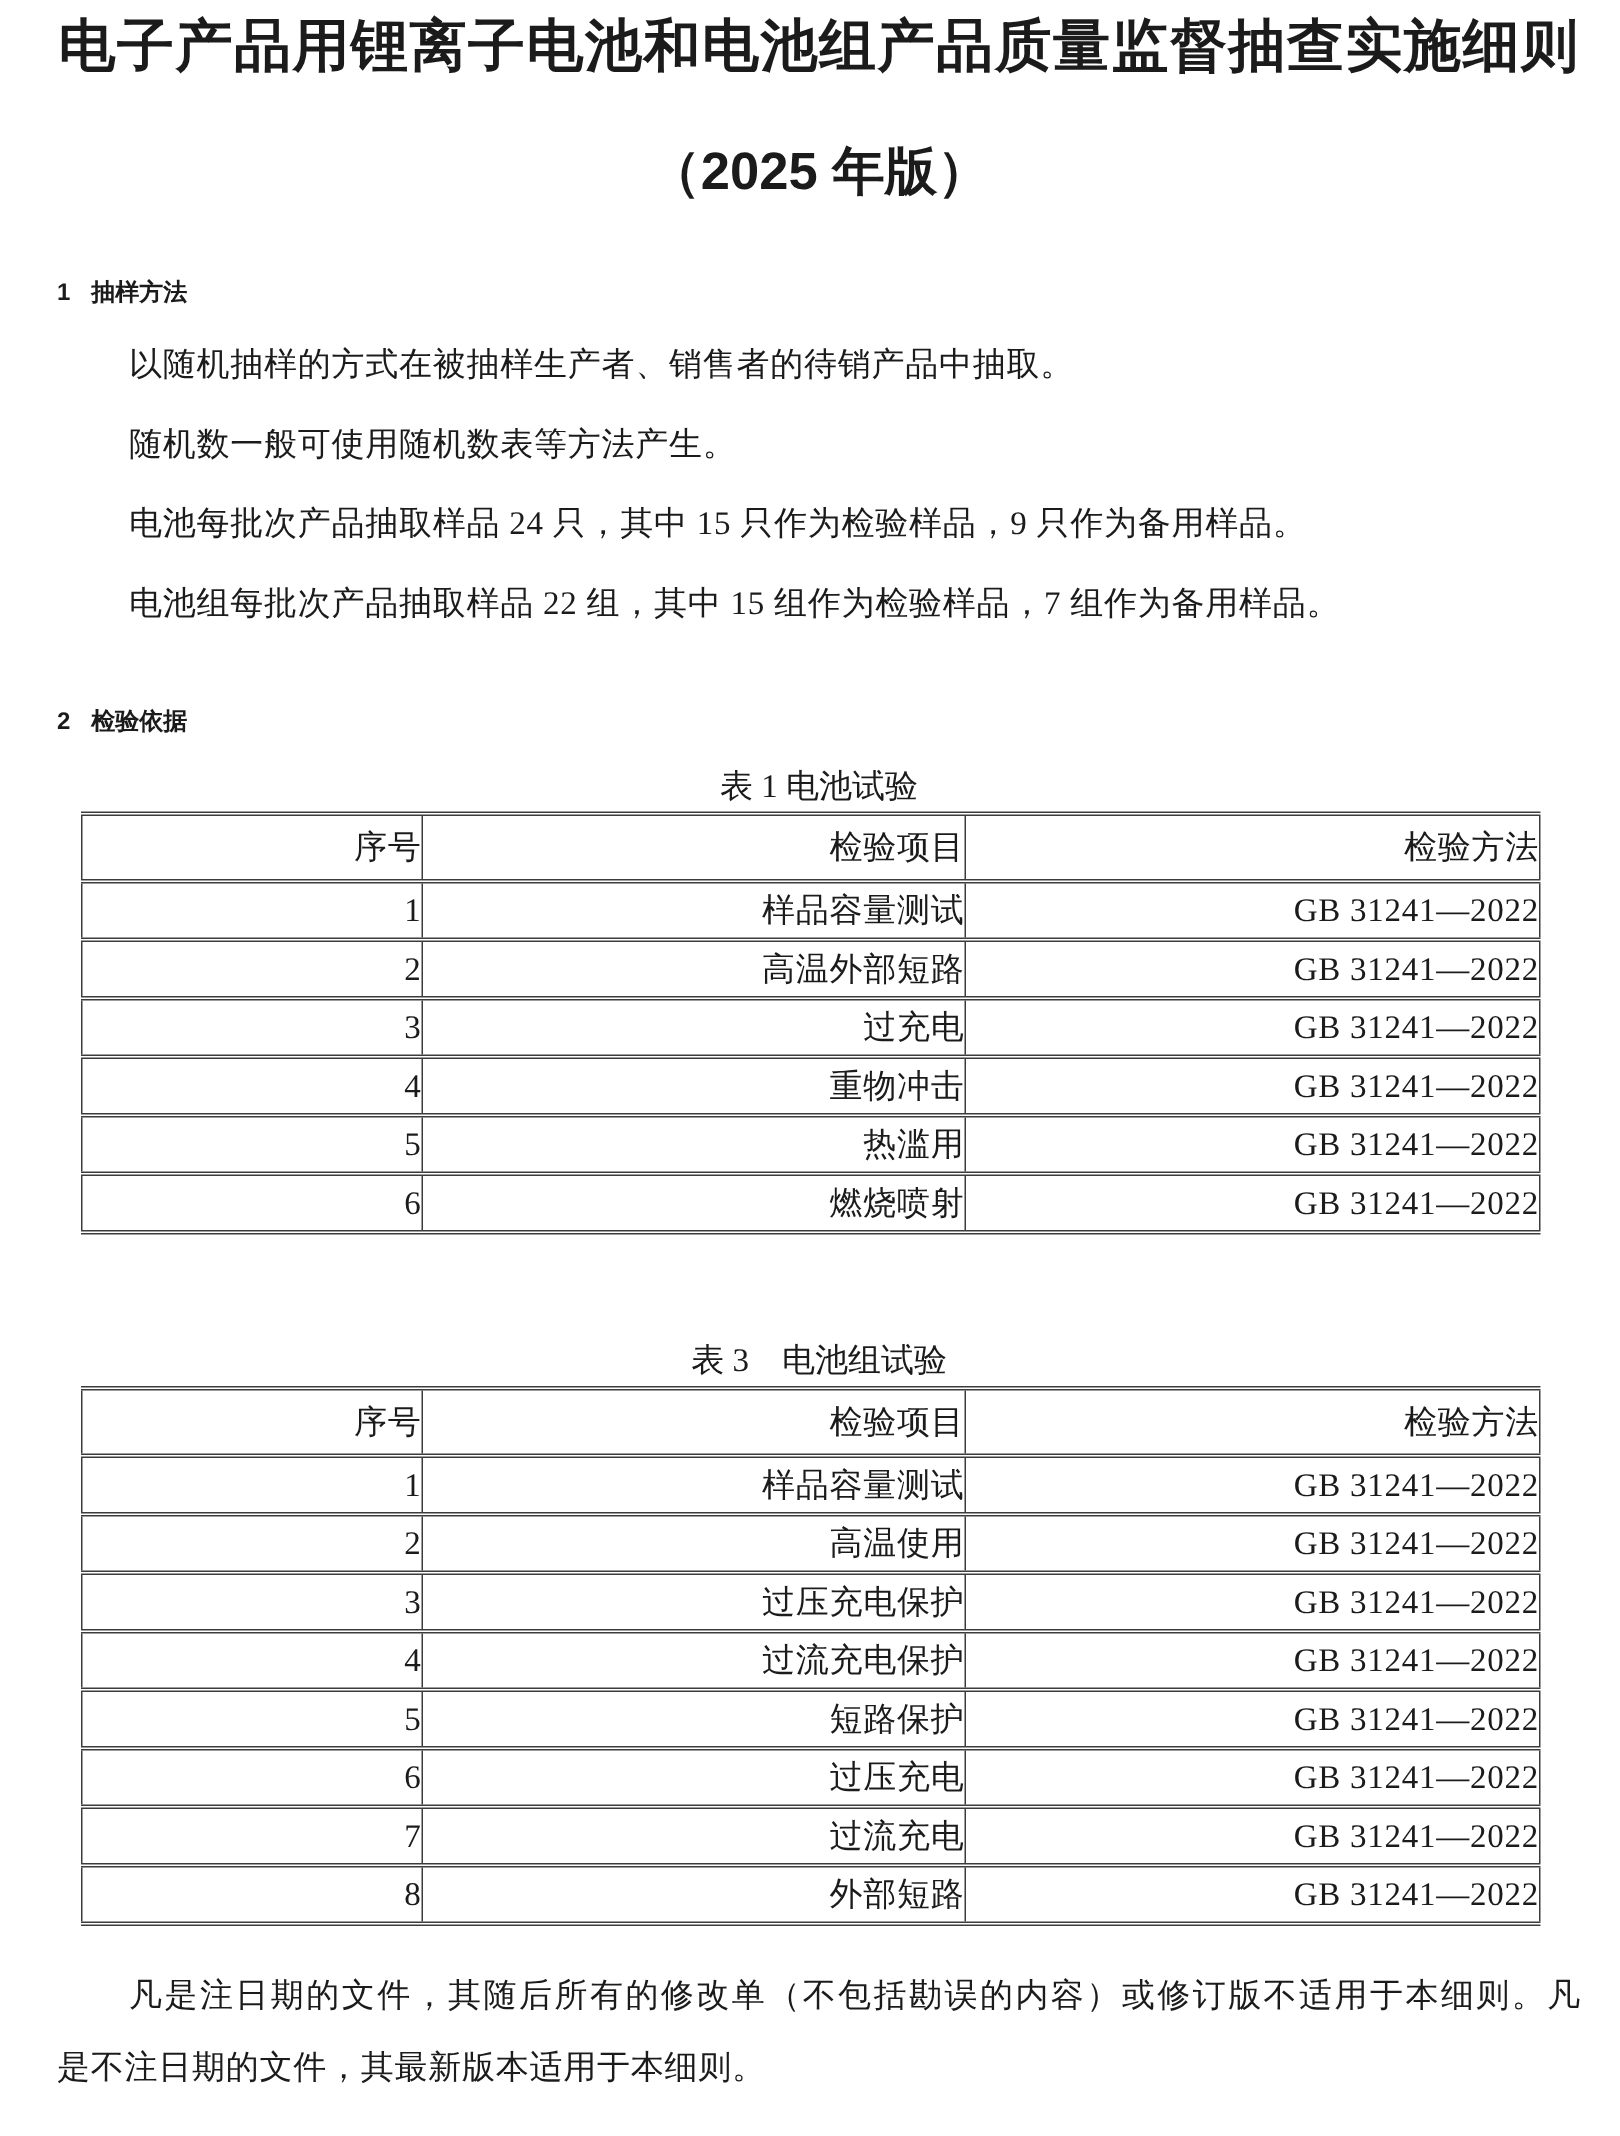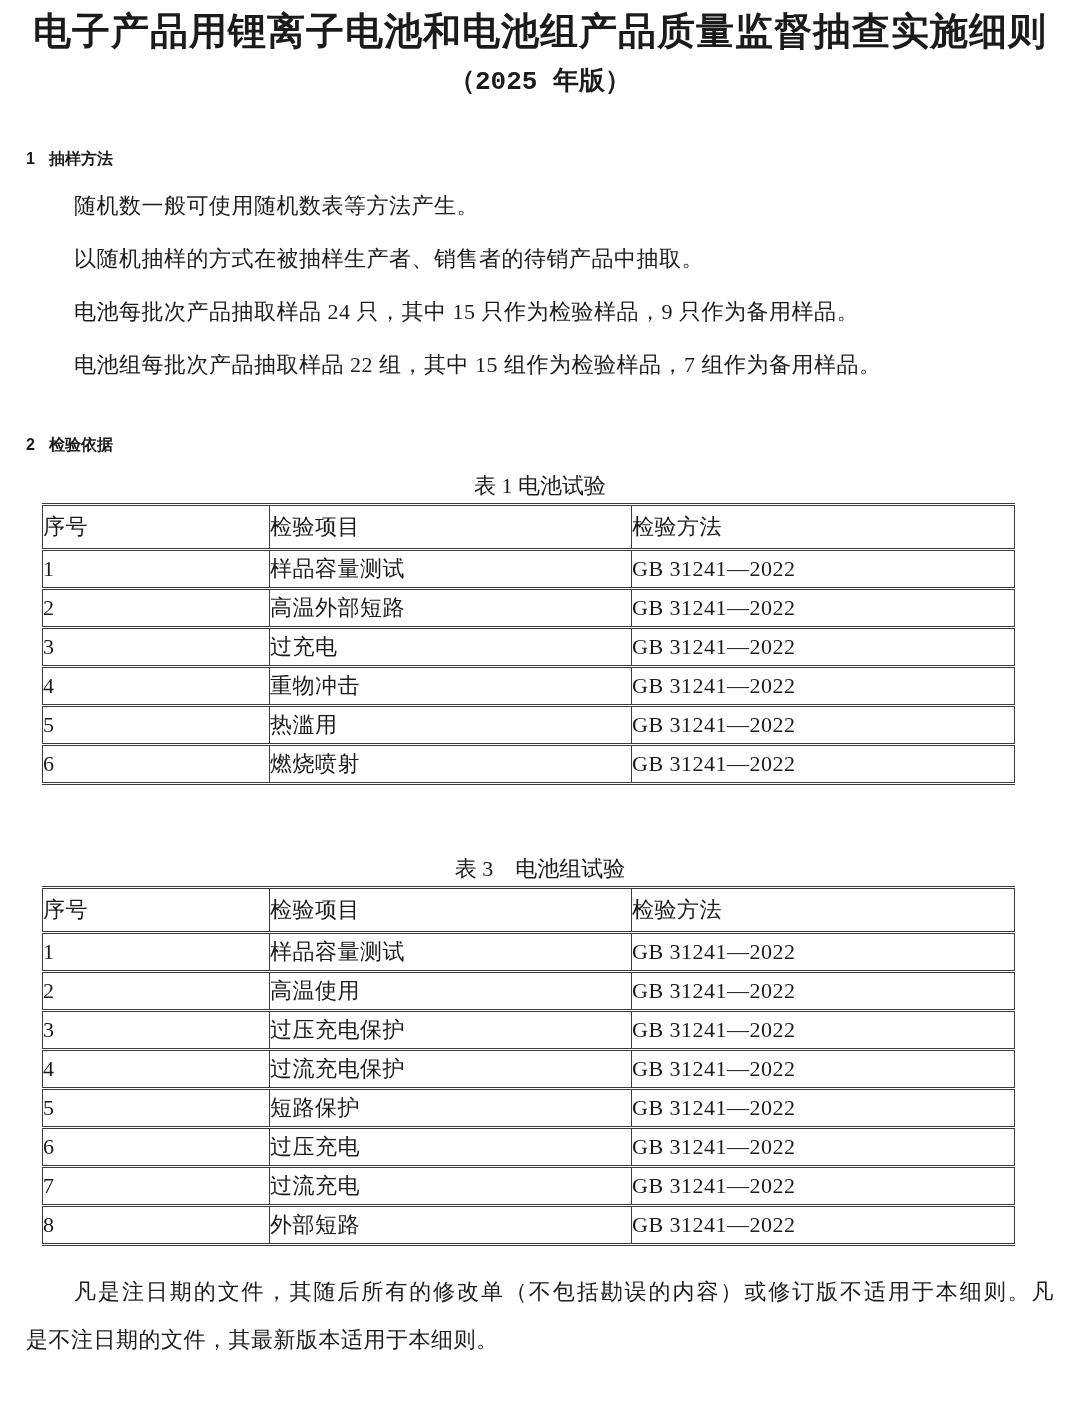--- a/index.html
+++ b/index.html
@@ -11,39 +11,38 @@
     width: 1080px;
     height: 1424px;
     overflow: hidden;
     color: #1b1b1b;
     font-family: "Liberation Serif", "DejaVu Serif", serif;
   }
   .page {
     box-sizing: border-box;
     width: 1080px;
     height: 1424px;
-    padding: 10px 26px 0 26px;
+    padding: 10px 26px 0 38px;
     overflow: hidden;
   }
   .doc-title {
     margin: 0;
     text-align: center;
     font-family: "Liberation Sans", "DejaVu Sans", sans-serif;
     font-weight: bold;
   }
   .doc-title .t1 {
     font-size: 38px;
     line-height: 1.15;
     letter-spacing: 1px;
   }
   .doc-title .t2 {
-    font-size: 26px;
+    font-size: 35px;
     line-height: 1.15;
-    margin-top: 14px;
-    font-family: Liberation Mono, monospace;
+    margin-top: 41px;
   }
   .sec-heading {
     margin: 0;
     font-family: "Liberation Sans", "DejaVu Sans", sans-serif;
     font-weight: bold;
     font-size: 16px;
     line-height: 1.15;
   }
   .sec-heading .sec-num { margin-right: 14px; }
   #heading-1 { margin-top: 52px; }
@@ -71,21 +70,21 @@
   }
   table.spec-table col.c1 { width: 227px; }
   table.spec-table col.c2 { width: 362px; }
   table.spec-table col.c3 { width: 383px; }
   table.spec-table th,
   table.spec-table td {
     border-left: 1px solid #3c3c3c;
     border-right: 1px solid #3c3c3c;
     border-top: 3px double #3c3c3c;
     border-bottom: 3px double #3c3c3c;
-    text-align: left;
+    text-align: right;
     vertical-align: middle;
     font-size: 22px;
     font-weight: normal;
     letter-spacing: 0.5px;
     padding: 0;
   }
   table.spec-table th { height: 42px; }
   table.spec-table td { height: 36px; }
   .closing-para {
     margin: 16px 0 0 0;
@@ -115,22 +114,22 @@
 
   <h1 class="doc-title">
     <div class="t1">电子产品用锂离子电池和电池组产品质量监督抽查实施细则</div>
     <div class="t2">（2025 年版）</div>
   </h1>
 
   <h2 class="sec-heading" id="heading-1">
     <span class="sec-num">1</span><span>抽样方法</span>
   </h2>
 
+  <p class="para">以随机抽样的方式在被抽样生产者、销售者的待销产品中抽取。</p>
   <p class="para">随机数一般可使用随机数表等方法产生。</p>
-  <p class="para">以随机抽样的方式在被抽样生产者、销售者的待销产品中抽取。</p>
   <p class="para">电池每批次产品抽取样品 24 只，其中 15 只作为检验样品，9 只作为备用样品。</p>
   <p class="para">电池组每批次产品抽取样品 22 组，其中 15 组作为检验样品，7 组作为备用样品。</p>
 
   <h2 class="sec-heading" id="heading-2">
     <span class="sec-num">2</span><span>检验依据</span>
   </h2>
 
   <div class="table-caption" id="caption-1">表 1 电池试验</div>
 
   <table class="spec-table">

